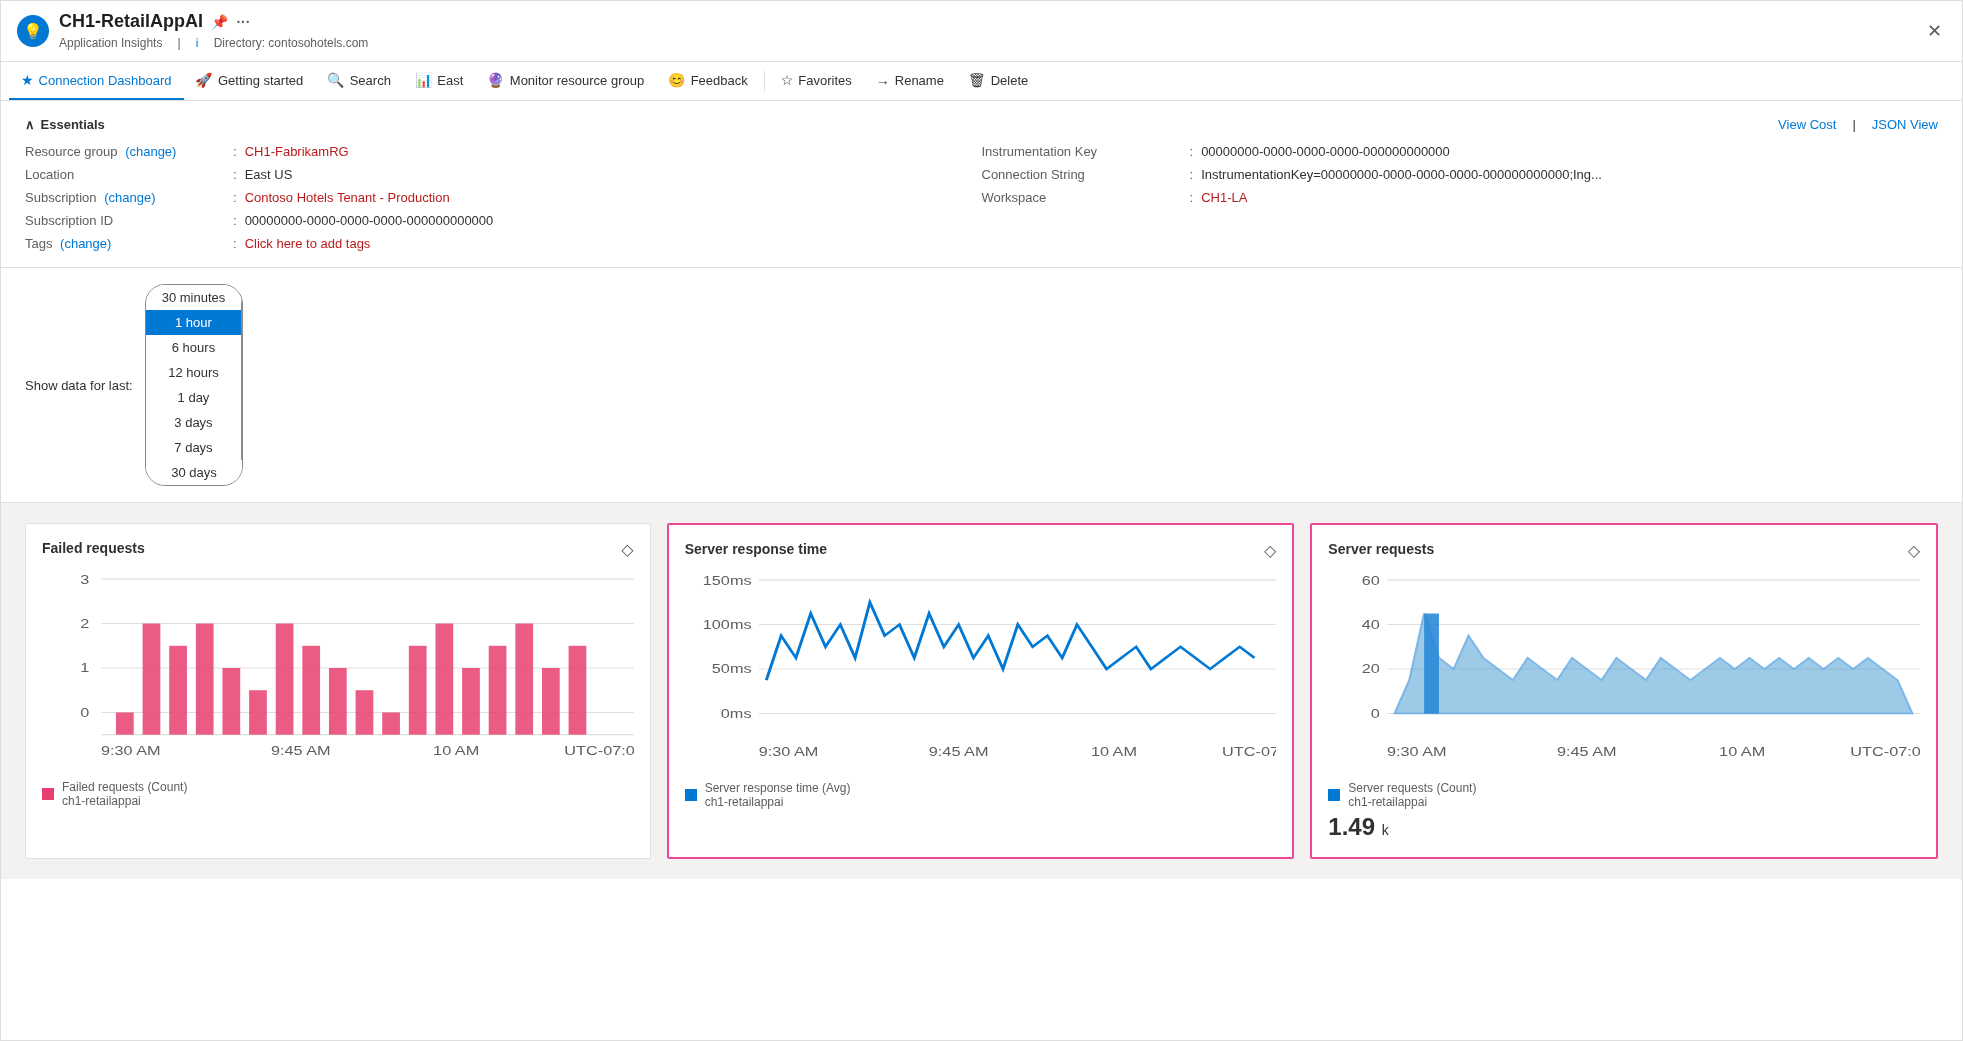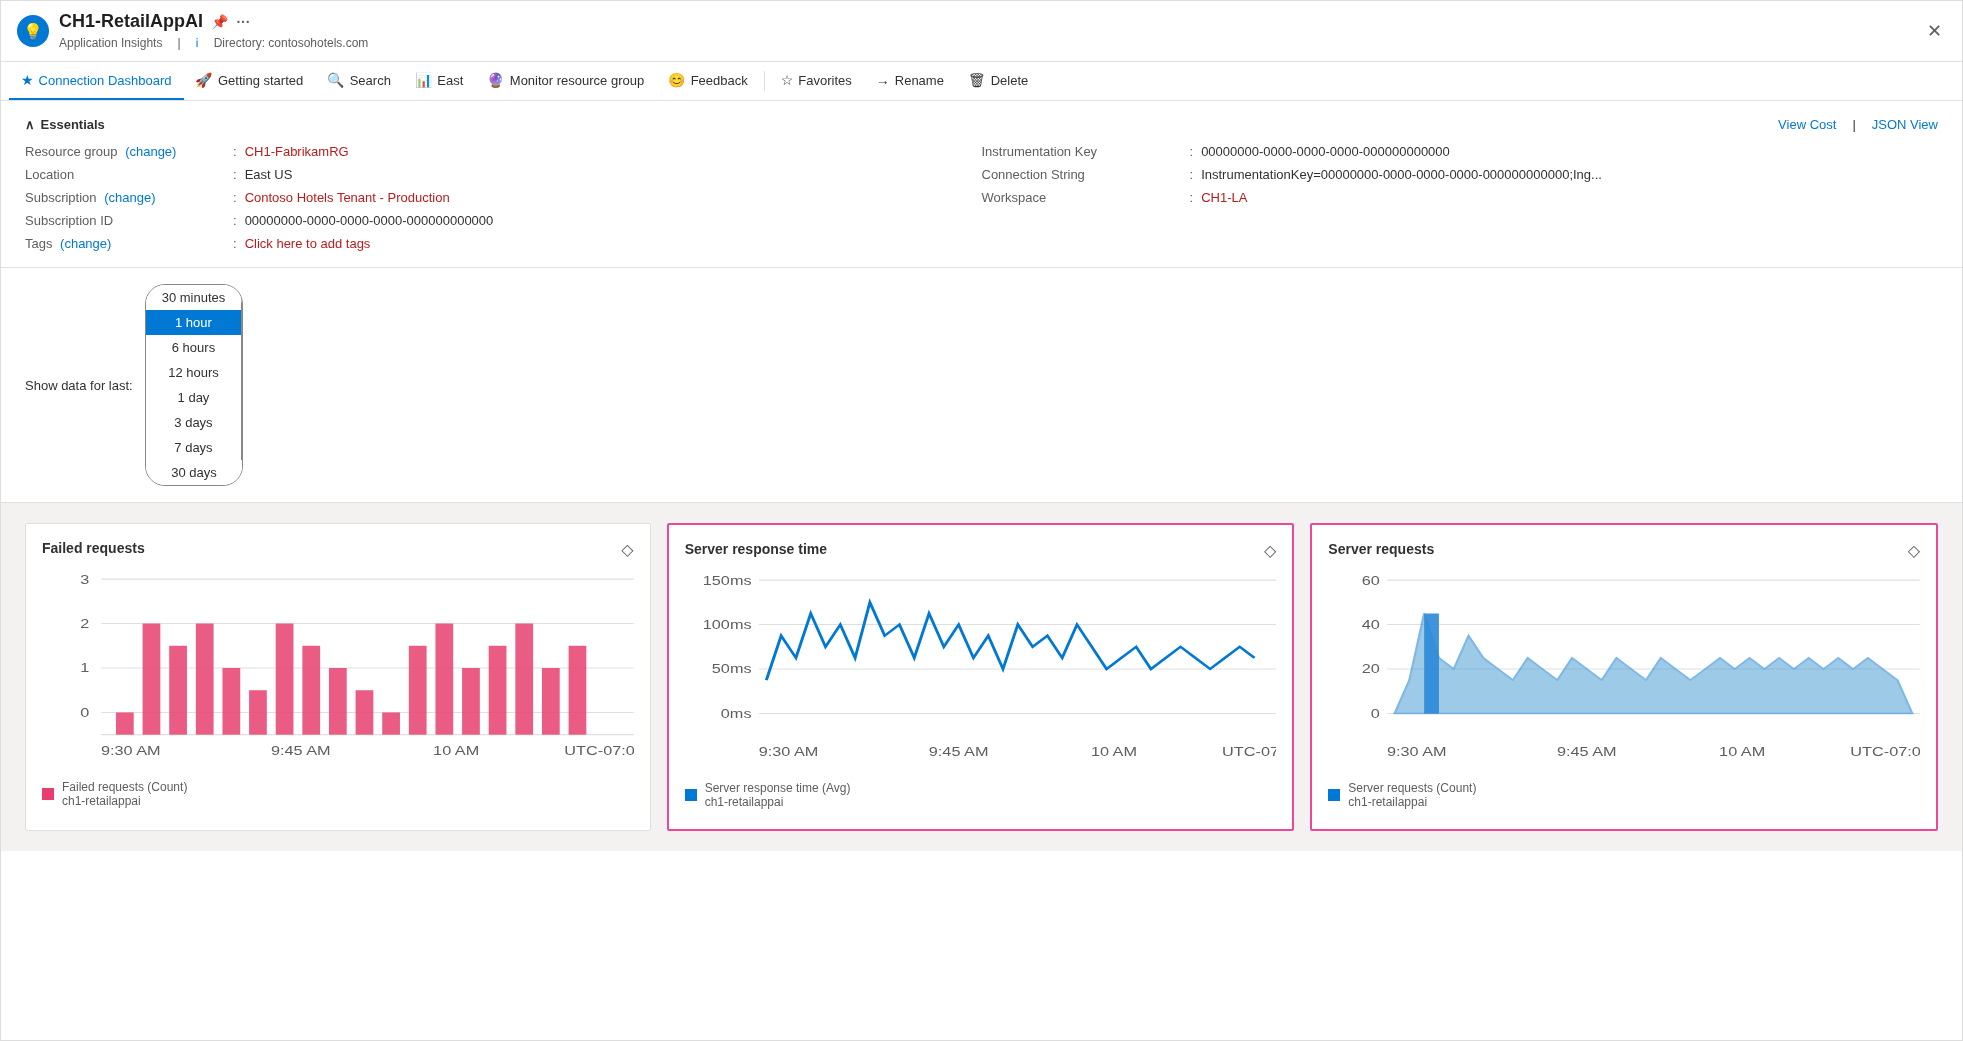--- a/index.html
+++ b/index.html
@@ -41,21 +41,21 @@
 
     
     .time-filter { padding: 16px 24px; background: #fff; border-bottom: 1px solid #e1dfdd; display: flex; align-items: center; gap: 12px; }
     .time-filter-label { font-size: 13px; color: #323130; }
     .time-pill-group { display: flex; border: 1px solid #8a8886; border-radius: 20px; overflow: hidden; flex-direction: column; }
     .time-pill { padding: 5px 16px; font-size: 13px; cursor: pointer; background: #fff; color: #323130; border: none; border-right: 1px solid #8a8886; white-space: nowrap; }
     .time-pill:last-child { border-right: none; }
     .time-pill.active { background: #0078d4; color: #fff; }
 
     
-    .charts-area { padding: 20px 24px; background: #f3f2f1; display: flex; gap: 16px; flex-wrap: wrap; justify-content: flex-end; }
+    .charts-area { padding: 20px 24px; background: #f3f2f1; display: flex; gap: 16px; flex-wrap: wrap; }
     .chart-card { background: #fff; border: 1px solid #e1dfdd; border-radius: 2px; flex: 1; min-width: 300px; padding: 16px; position: relative; }
     .chart-card.highlighted { border: 2px solid #ec4899; }
     .chart-title { font-size: 14px; font-weight: 600; margin-bottom: 12px; }
     .chart-pin { position: absolute; top: 16px; right: 16px; color: #605e5c; cursor: pointer; font-size: 16px; }
     .chart-container { height: 200px; position: relative; margin-bottom: 12px; }
     .chart-legend { display: flex; align-items: center; gap: 8px; font-size: 12px; color: #605e5c; margin-bottom: 4px; }
     .chart-legend-color { width: 12px; height: 12px; flex-shrink: 0; }
     .chart-value { font-size: 24px; font-weight: 600; color: #323130; margin-top: 4px; }
     .chart-value-unit { font-size: 14px; font-weight: normal; }
 
@@ -323,16 +323,20 @@
           <text x="380" y="168" text-anchor="middle" class="x-axis-label">UTC-07:00</text>
         </svg>
       </div>
       <div class="chart-legend">
         <div class="chart-legend-color" style="background:#0078d4;"></div>
         <div>
           <div>Server requests (Count)</div>
           <div>ch1-retailappai</div>
         </div>
       </div>
+      <div class="chart-value">
+        <span>1.49</span>
+        <span class="chart-value-unit">k</span>
+      </div>
     </div>
 
   </div>
 </div>
 
 </body></html>

